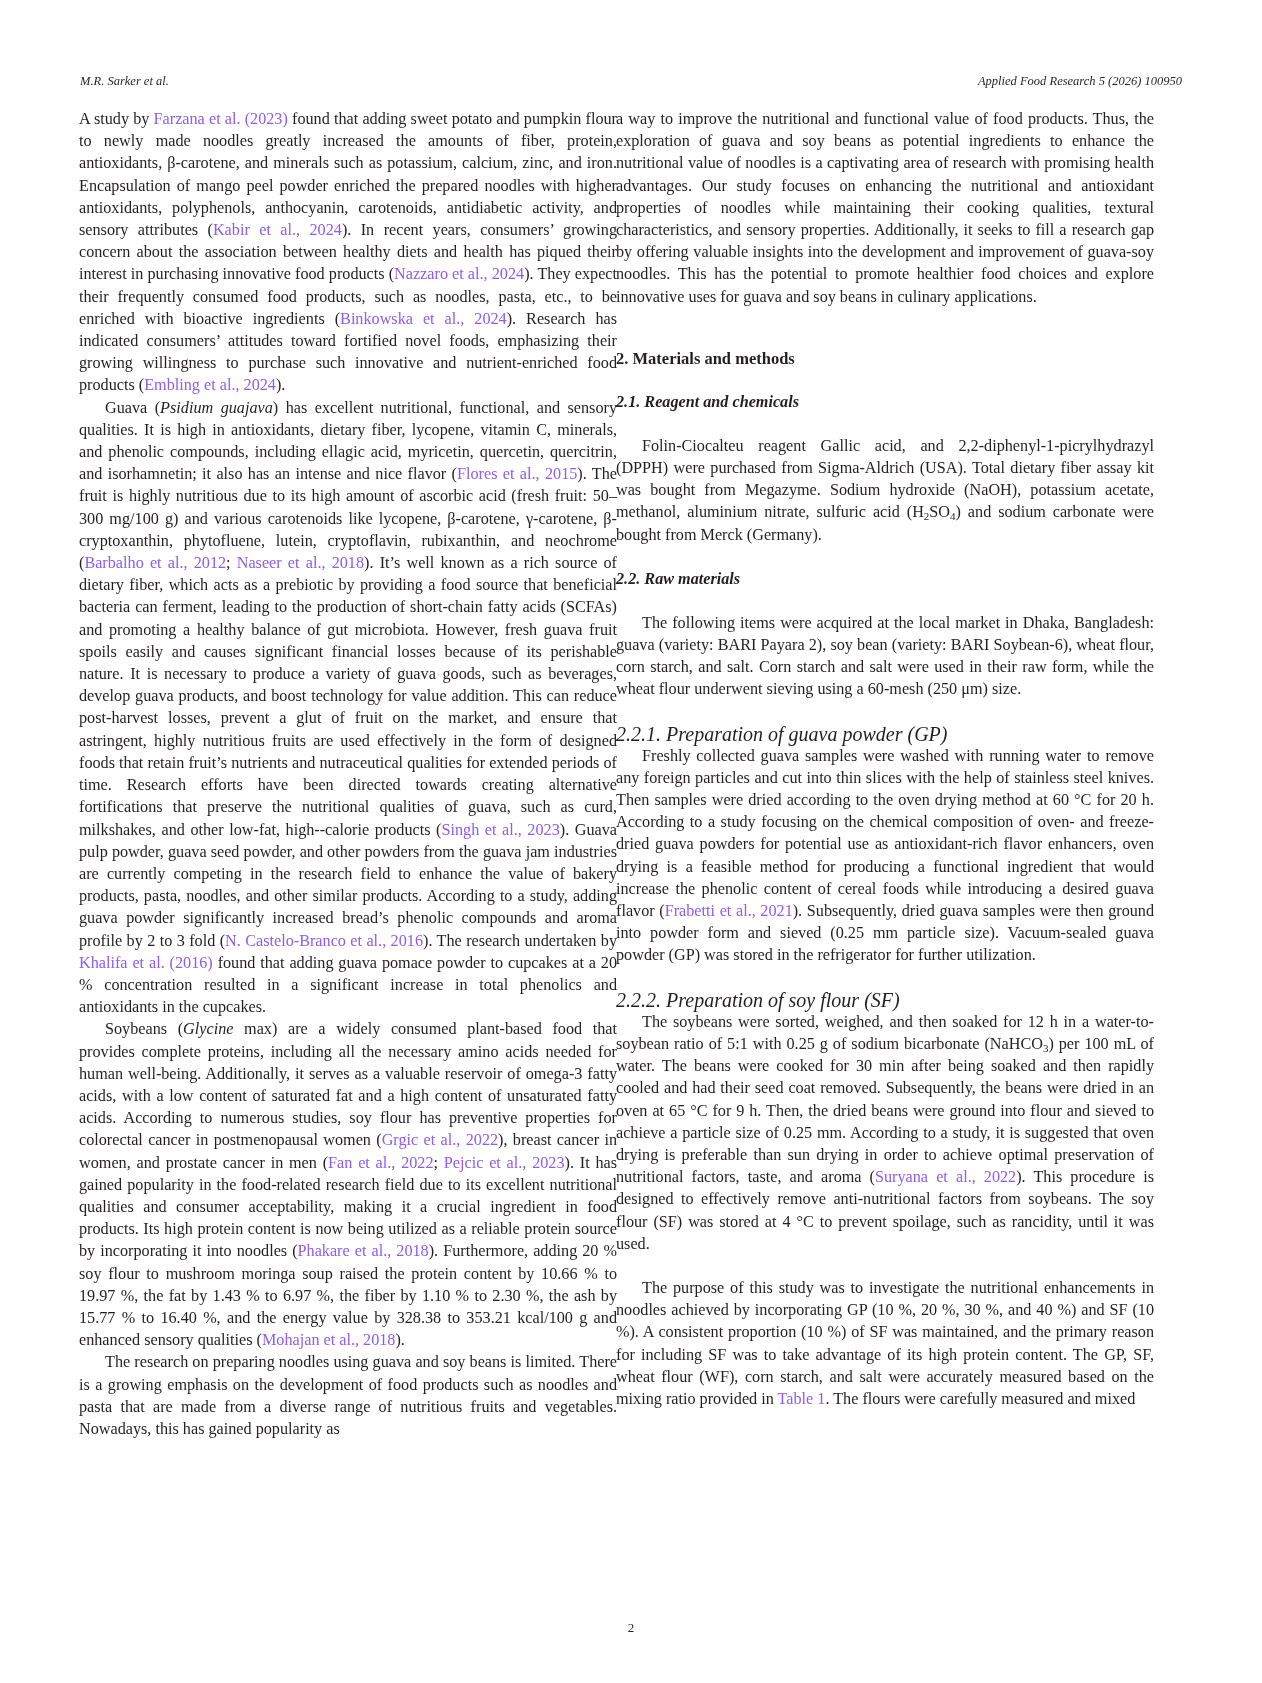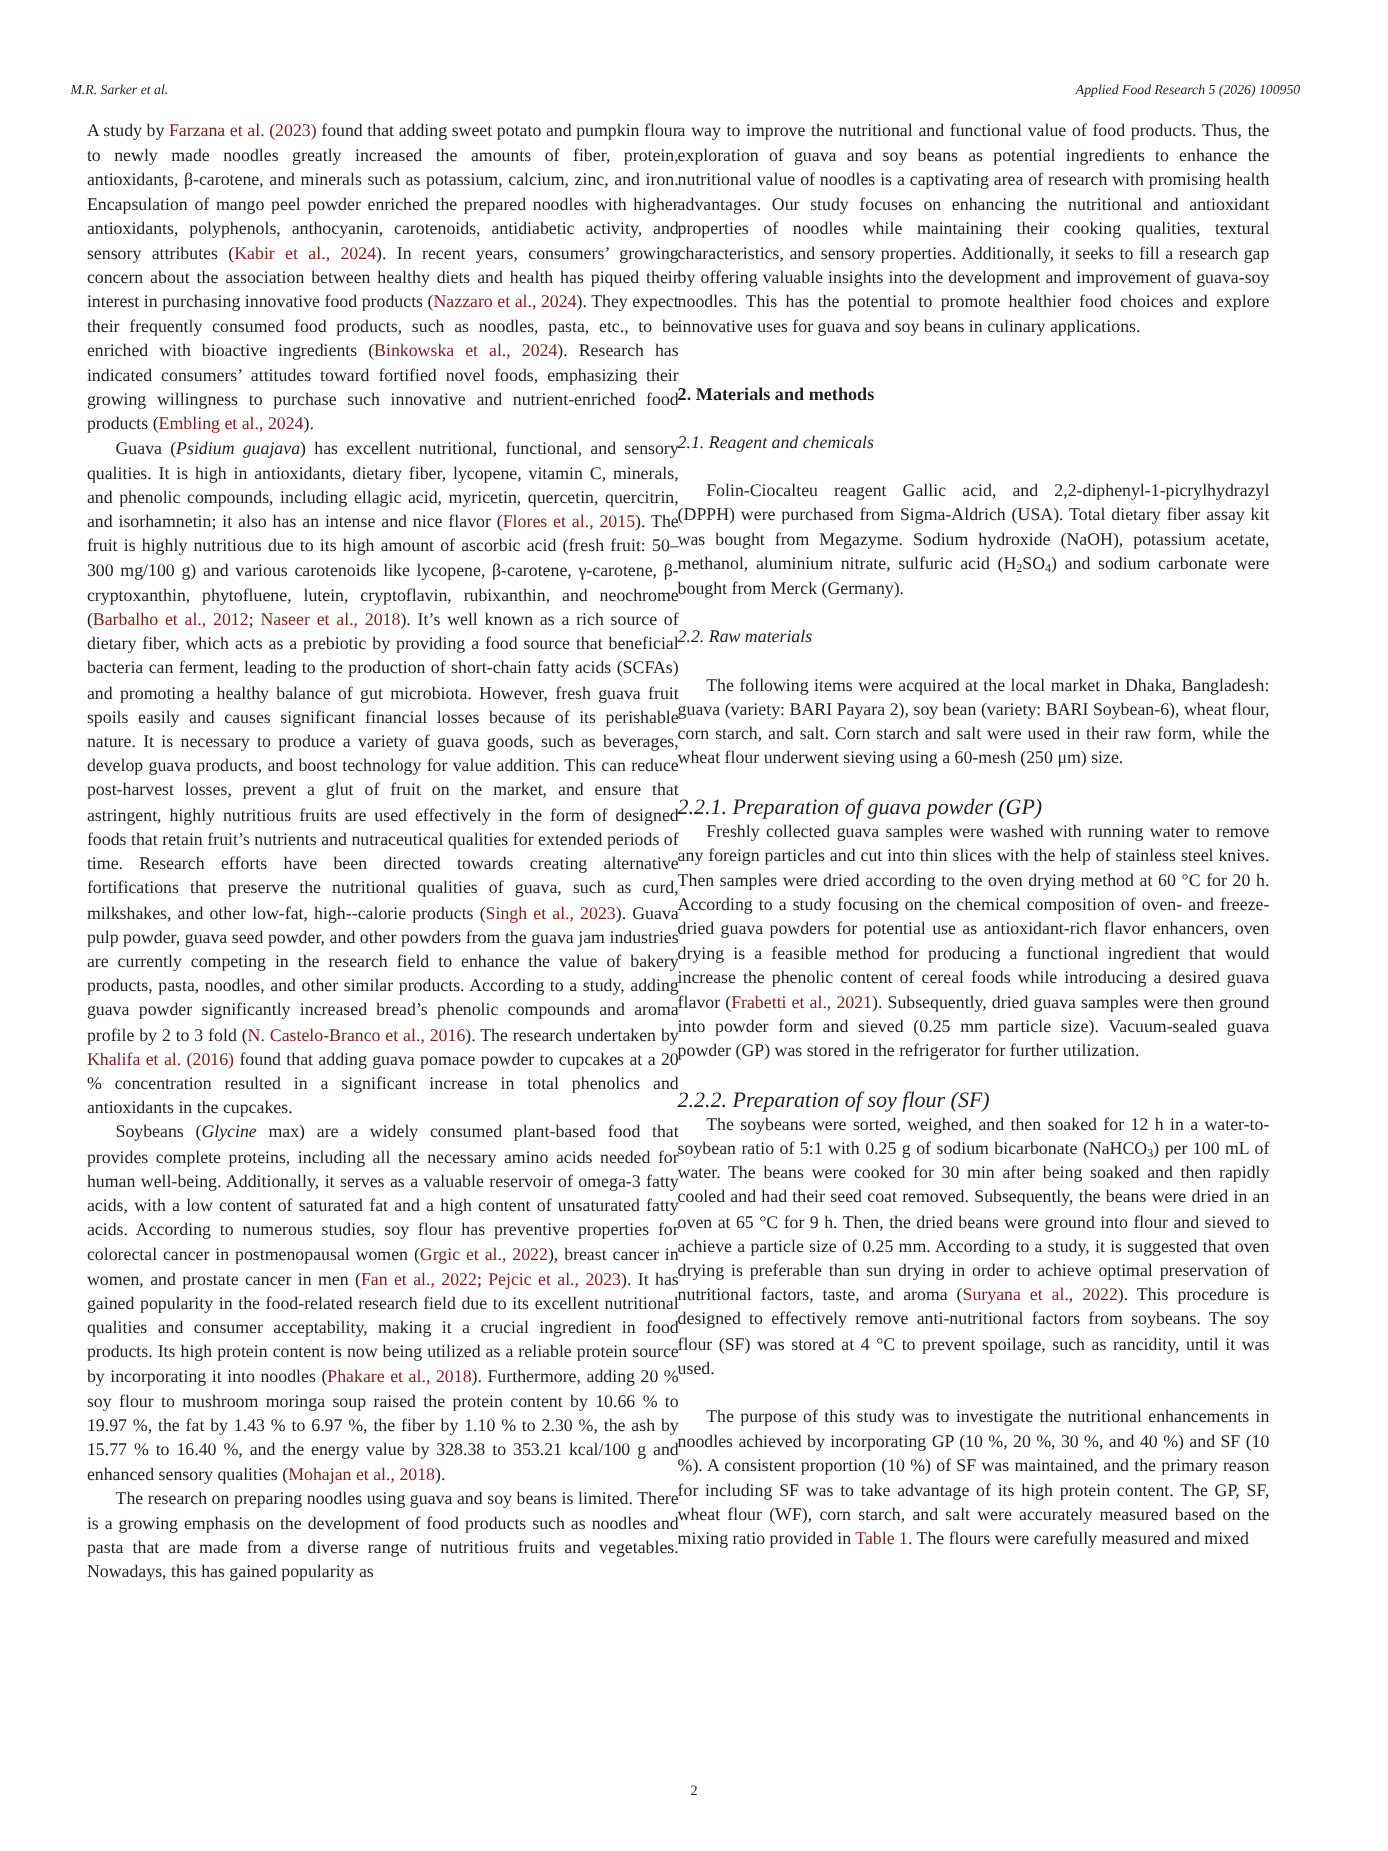--- a/index.html
+++ b/index.html
@@ -1,30 +1,30 @@
 <!DOCTYPE html>
 <html><head>
 <meta charset="utf-8">
 <style>
   html, body { margin: 0; padding: 0; background: #ffffff; }
   body { width: 1262px; height: 1683px; position: relative; overflow: hidden;
          font-family: "Liberation Serif", "DejaVu Serif", serif; color: #231f20; }
   .running-head { position: absolute; top: 74px; font-style: italic; font-size: 12.5px; color: #231f20; }
-  .rh-left { left: 64px; }
+  .rh-left { left: 80px; }
   .rh-right { right: 80px; }
   .col { position: absolute; top: 108px; width: 538px; font-size: 16.2px; line-height: 22.2px;
          text-align: justify; hyphens: manual; }
   .col-left { left: 79px; }
   .col-right { left: 616px; }
   .col p { margin: 0; text-indent: 26px; }
   .col p.noindent { text-indent: 0; }
-  a.cite { color: #7f1d1d; text-decoration: none; }
+  a.cite { color: #8b5cf6; text-decoration: none; }
   i { font-style: italic; }
   h2.section { font-size: 16.5px; font-weight: bold; margin: 40px 0 21px 0; line-height: 22px; }
-  h3.subsection { font-size: 16.2px; font-weight: normal; font-style: italic; margin: 0 0 22px 0; line-height: 22px; }
+  h3.subsection { font-size: 16.2px; font-weight: bold; font-style: italic; margin: 0 0 22px 0; line-height: 22px; }
   h3.subsub { font-size: 20px; font-weight: normal; font-style: italic; margin: 0; line-height: 22px; }
   .gap { height: 22px; }
   sub { font-size: 11px; line-height: 0; vertical-align: -3px; }
   .page-number { position: absolute; top: 1620px; left: 0; width: 100%; text-align: center; font-size: 13px; }
 </style>
 </head>
 <body>
 
 <div class="running-head rh-left">M.R. Sarker et al.</div>
 <div class="running-head rh-right">Applied Food Research 5 (2026) 100950</div>

